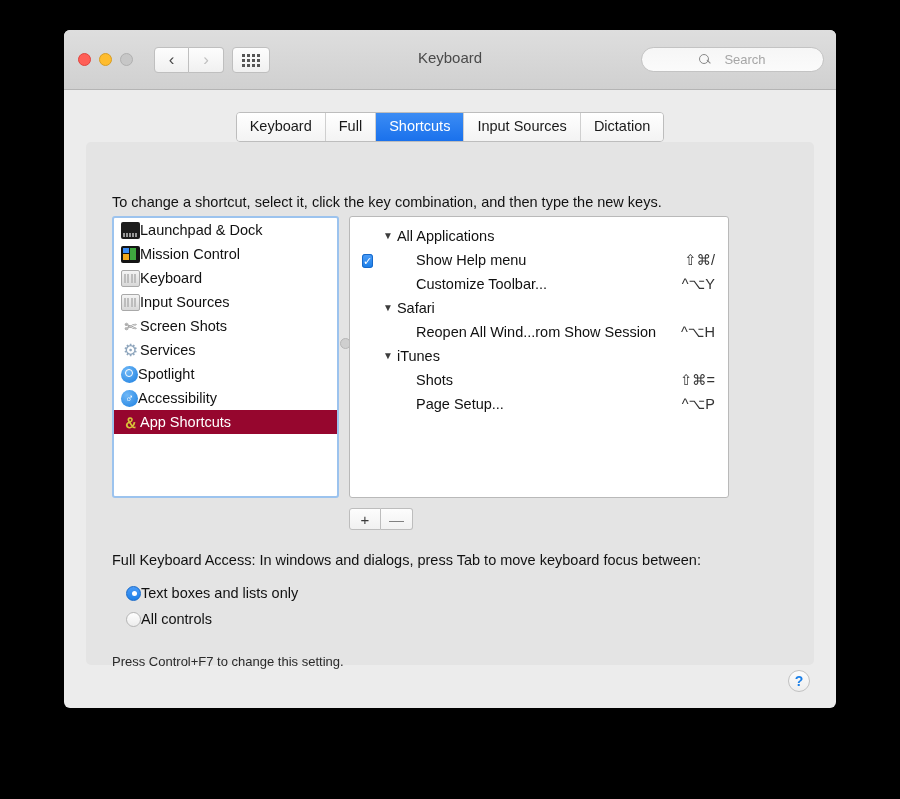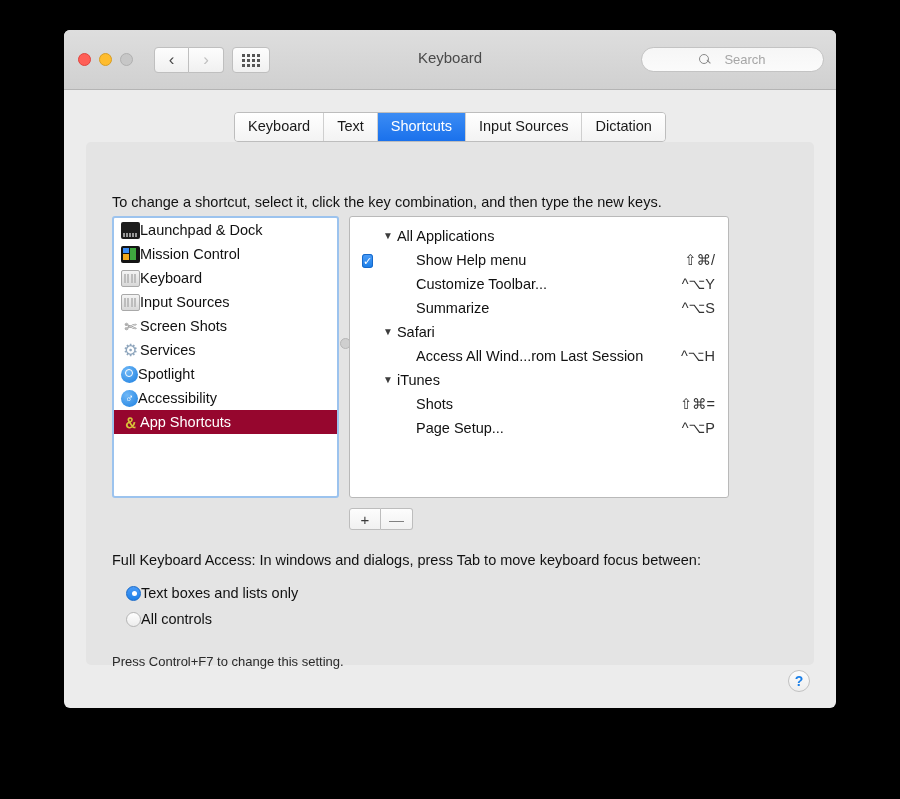--- a/index.html
+++ b/index.html
@@ -269,21 +269,21 @@
 
     <div class="searchbox">
       <span class="mag"></span>
       <span class="ph">Search</span>
     </div>
   </div>
 
   <div class="tabrow">
     <div class="tabs">
       <div class="tab">Keyboard</div>
-      <div class="tab">Text</div>
+      <div class="tab">Full</div>
       <div class="tab active">Shortcuts</div>
       <div class="tab">Input Sources</div>
       <div class="tab">Dictation</div>
     </div>
   </div>
 
   <div class="panel">
 
     <div class="hint">To change a shortcut, select it, click the key combination, and then type the new keys.</div>
 
@@ -337,33 +337,28 @@
       <div class="sc-item">
         <span class="chk-slot"><span class="chk">✓</span></span>
         <span class="sc-name">Show Help menu</span>
         <span class="sc-key">⇧⌘/</span>
       </div>
       <div class="sc-item">
         <span class="chk-slot"></span>
         <span class="sc-name">Customize Toolbar...</span>
         <span class="sc-key">^⌥Y</span>
       </div>
-      <div class="sc-item">
-        <span class="chk-slot"></span>
-        <span class="sc-name">Summarize</span>
-        <span class="sc-key">^⌥S</span>
-      </div>
 
       <div class="sc-group">
         <span class="tri">▼</span>
         <span>Safari</span>
       </div>
       <div class="sc-item">
         <span class="chk-slot"></span>
-        <span class="sc-name">Access All Wind...rom Last Session</span>
+        <span class="sc-name">Reopen All Wind...rom Show Session</span>
         <span class="sc-key">^⌥H</span>
       </div>
 
       <div class="sc-group">
         <span class="tri">▼</span>
         <span>iTunes</span>
       </div>
       <div class="sc-item">
         <span class="chk-slot"></span>
         <span class="sc-name">Shots</span>

